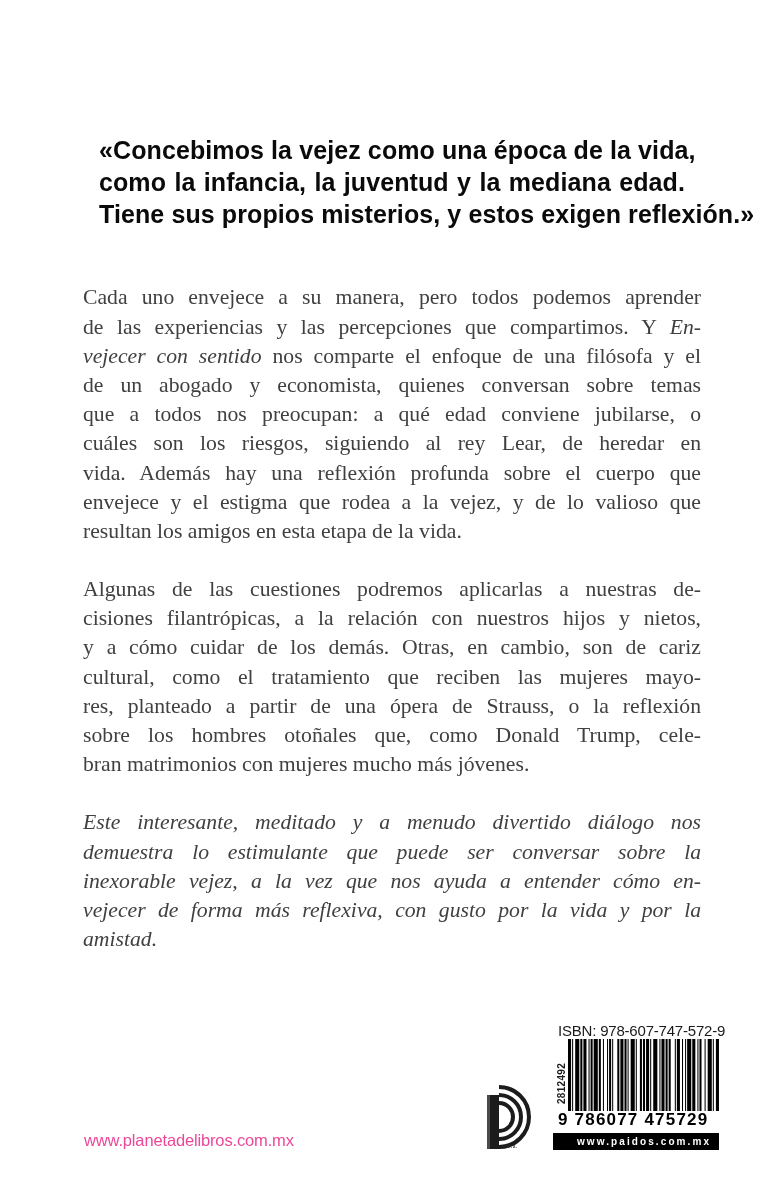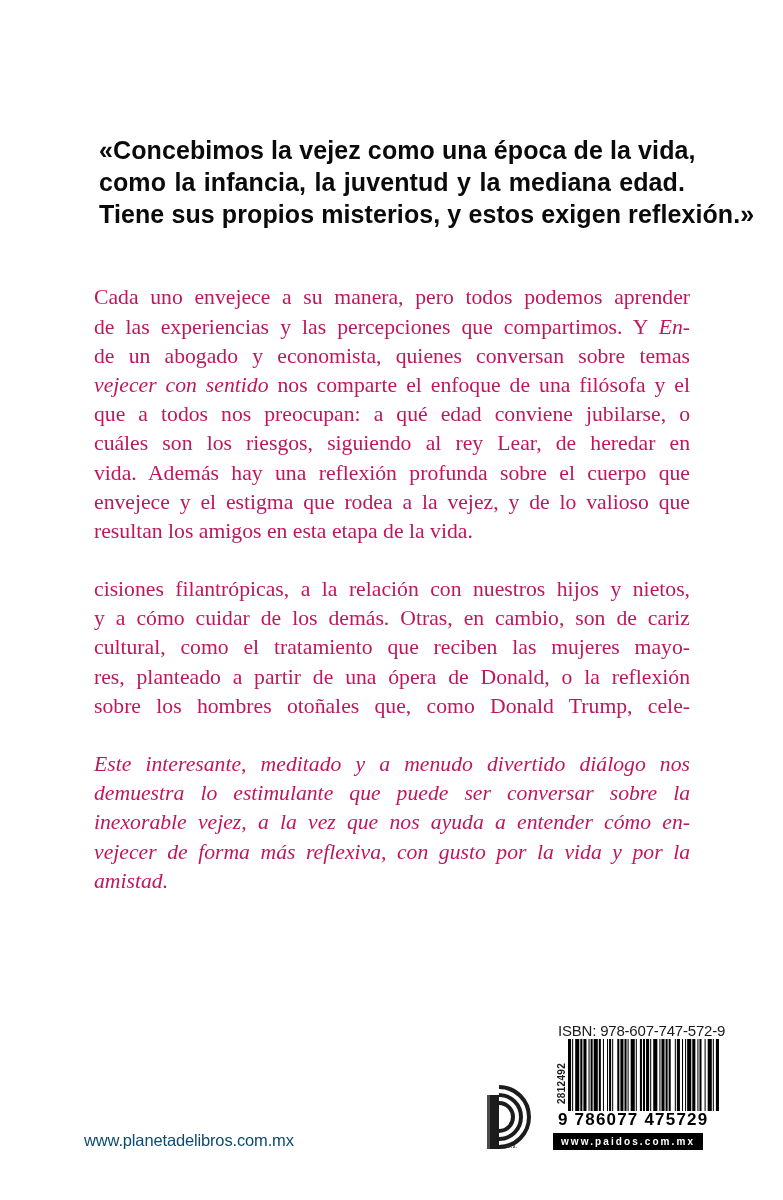--- a/index.html
+++ b/index.html
@@ -36,22 +36,22 @@
     margin: 16px;
     color: #0a0a0a;
   }
 
   .body-par {
     font-family: "Liberation Serif", "DejaVu Serif", serif;
     font-size: 21.7px;
     line-height: 1.345;
     text-align: justify;
     text-align-last: left;
-    margin: 11px;
-    color: #be185d;
+    margin: 0;
+    color: #404040;
     hyphens: manual;
   }
   .body-par.p1 { margin-top: 53px; }
   .body-par.p2 { margin-top: 29px; }
   .body-par.p3 { margin-top: 29px; font-style: italic; }
   .body-par i { font-style: italic; }
 
   
   .ln {
     display: block;
@@ -64,21 +64,21 @@
   }
 
   
   .site-url {
     position: absolute;
     left: 84px;
     top: 1131px;
     font-family: "Liberation Sans", "DejaVu Sans", sans-serif;
     font-size: 16.5px;
     letter-spacing: -0.15px;
-    color: #0c4a6e;
+    color: #ec4899;
     white-space: nowrap;
   }
 
   
   .logo-block {
     position: absolute;
     left: 466px;
     top: 1081px;
     width: 66px;
     height: 78px;
@@ -159,53 +159,56 @@
     background: #000000;
     color: #ffffff;
     font-family: "Liberation Sans", "DejaVu Sans", sans-serif;
     font-size: 10px;
     font-weight: bold;
     letter-spacing: 2.1px;
     display: flex;
     align-items: center;
     justify-content: center;
     white-space: nowrap;
+    padding-left: 16px;
   }
 </style>
 </head>
 <body>
 
 <div class="page">
 
   <div class="text-column">
 
     <div class="pull-quote">
       <span class="ln">«Concebimos la vejez como una época de la vida,</span>
       <span class="ln">como la infancia, la juventud y la mediana edad.</span>
       <span class="ln end">Tiene sus propios misterios, y estos exigen reflexión.»</span>
     </div>
 
     <div class="body-par p1">
       <span class="ln">Cada uno envejece a su manera, pero todos podemos aprender</span>
       <span class="ln"><span>de las experiencias y las percepciones que compartimos. Y </span><i>En-</i></span>
+      <span class="ln"><i>vejecer con sentido</i><span> nos comparte el enfoque de una filósofa y el</span></span>
       <span class="ln">de un abogado y economista, quienes conversan sobre temas</span>
-      <span class="ln"><i>vejecer con sentido</i><span> nos comparte el enfoque de una filósofa y el</span></span>
       <span class="ln">que a todos nos preocupan: a qué edad conviene jubilarse, o</span>
       <span class="ln">cuáles son los riesgos, siguiendo al rey Lear, de heredar en</span>
       <span class="ln">vida. Además hay una reflexión profunda sobre el cuerpo que</span>
       <span class="ln">envejece y el estigma que rodea a la vejez, y de lo valioso que</span>
       <span class="ln end">resultan los amigos en esta etapa de la vida.</span>
     </div>
 
     <div class="body-par p2">
+      <span class="ln">Algunas de las cuestiones podremos aplicarlas a nuestras de-</span>
       <span class="ln">cisiones filantrópicas, a la relación con nuestros hijos y nietos,</span>
       <span class="ln">y a cómo cuidar de los demás. Otras, en cambio, son de cariz</span>
       <span class="ln">cultural, como el tratamiento que reciben las mujeres mayo-</span>
-      <span class="ln">res, planteado a partir de una ópera de Donald, o la reflexión</span>
+      <span class="ln">res, planteado a partir de una ópera de Strauss, o la reflexión</span>
       <span class="ln">sobre los hombres otoñales que, como Donald Trump, cele-</span>
+      <span class="ln end">bran matrimonios con mujeres mucho más jóvenes.</span>
     </div>
 
     <div class="body-par p3">
       <span class="ln">Este interesante, meditado y a menudo divertido diálogo nos</span>
       <span class="ln">demuestra lo estimulante que puede ser conversar sobre la</span>
       <span class="ln">inexorable vejez, a la vez que nos ayuda a entender cómo en-</span>
       <span class="ln">vejecer de forma más reflexiva, con gusto por la vida y por la</span>
       <span class="ln end">amistad.</span>
     </div>
 

